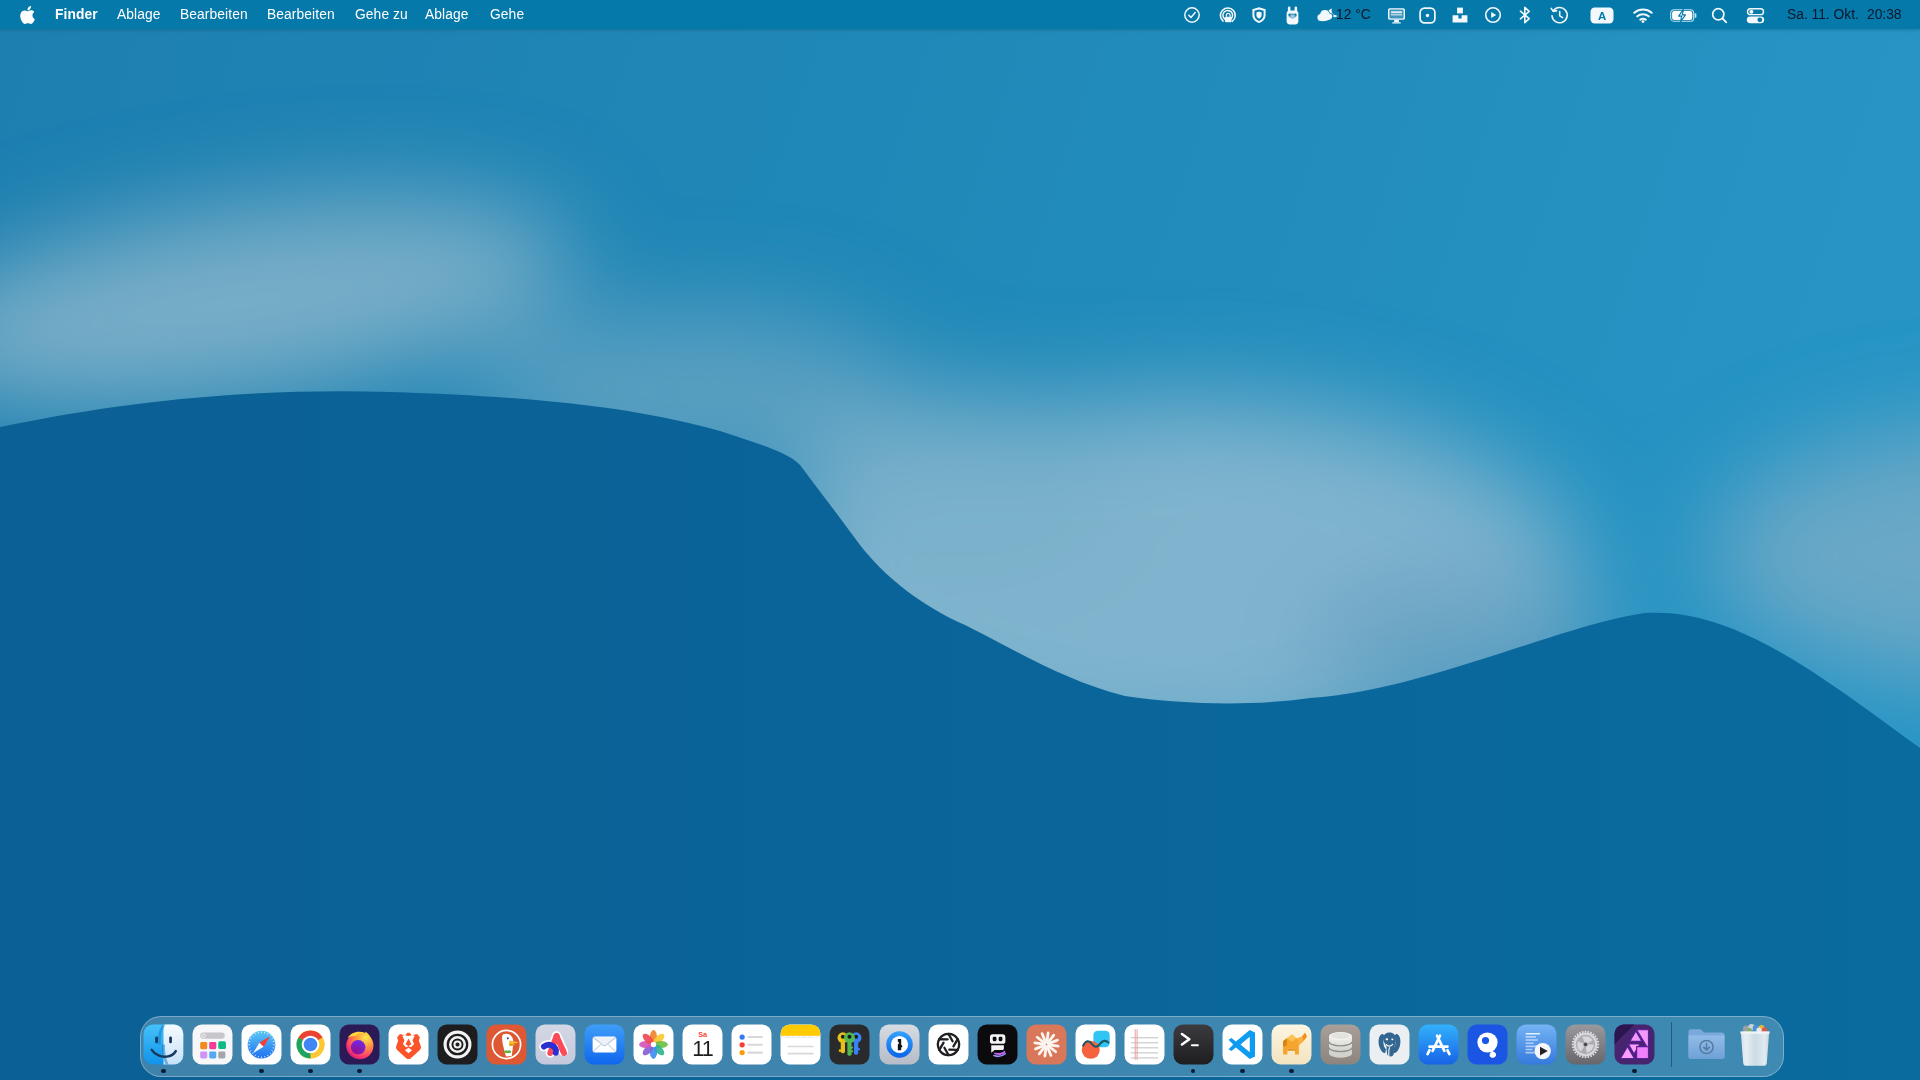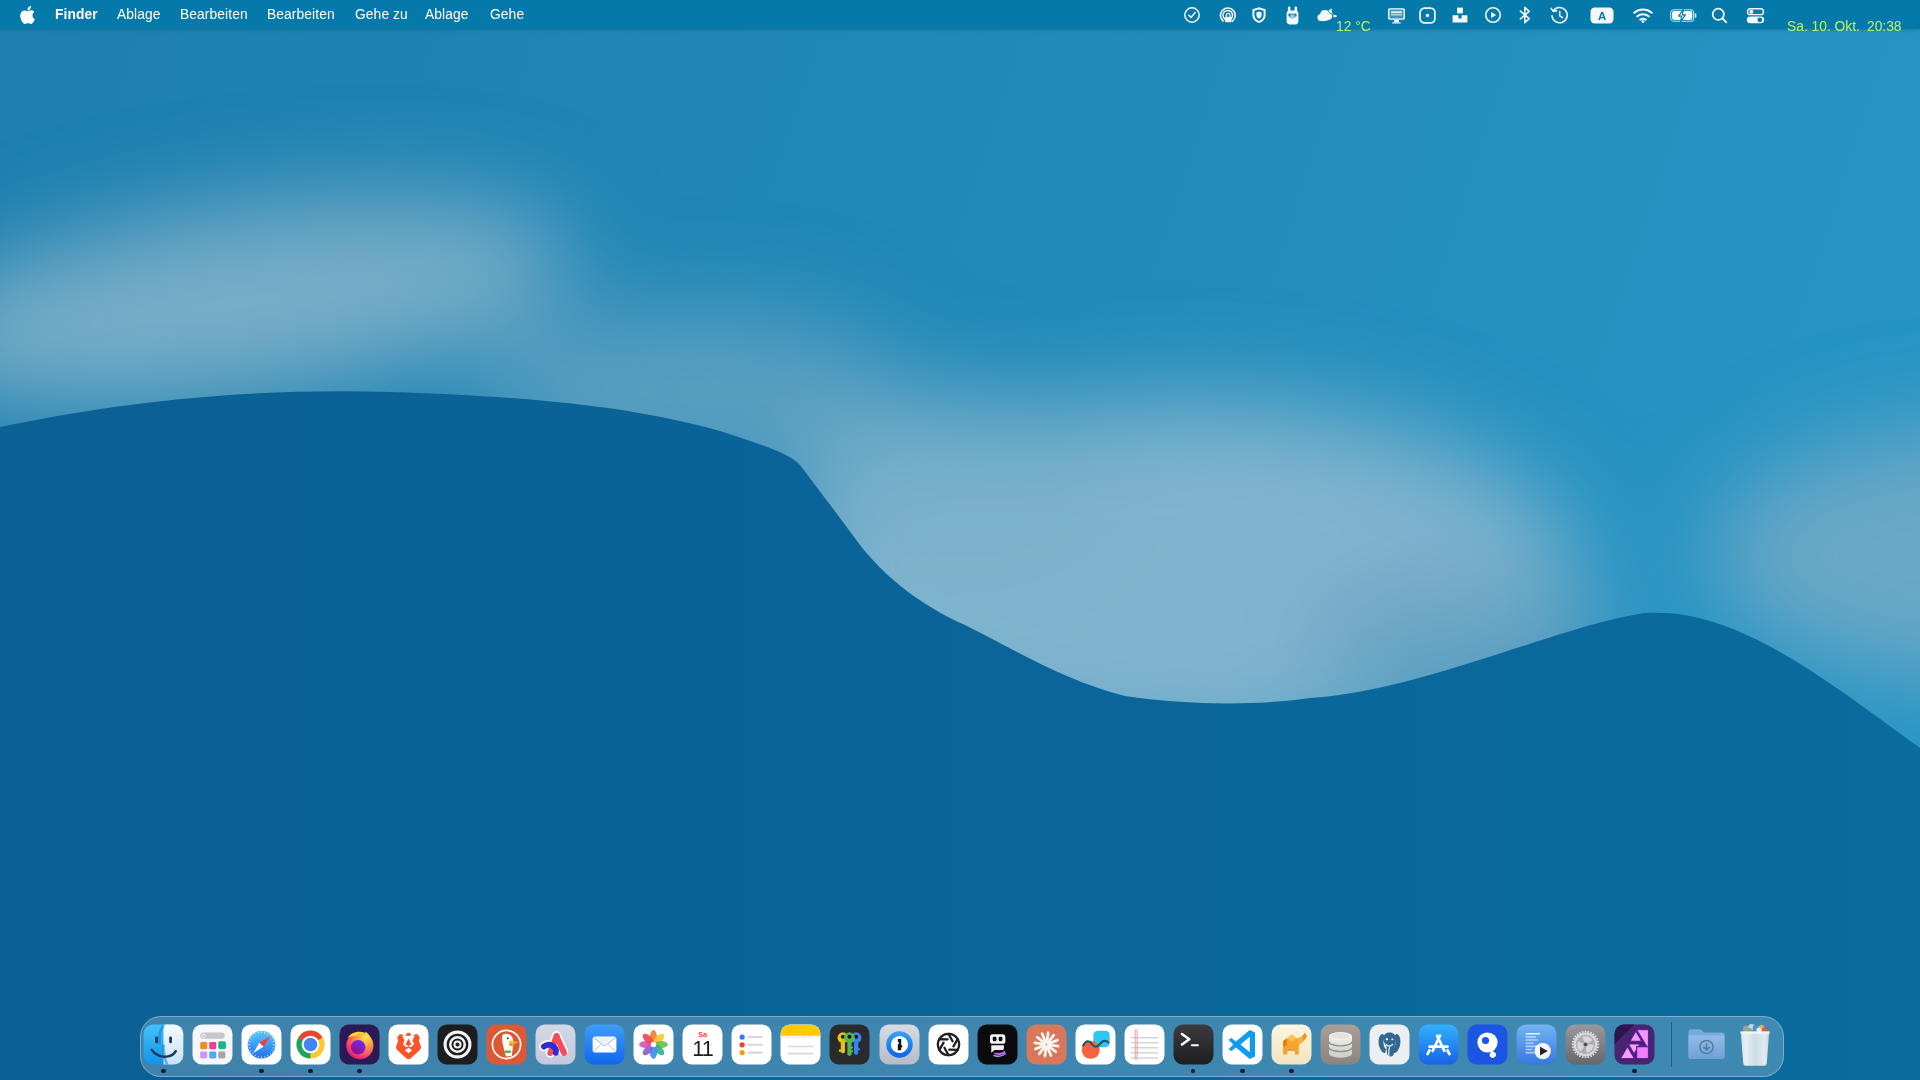--- a/index.html
+++ b/index.html
@@ -3,21 +3,21 @@
 <meta charset="utf-8">
 <style>
 * { margin:0; padding:0; box-sizing:border-box; }
 html,body { width:1920px; height:1080px; overflow:hidden; background:#1f86b5; font-family:"Liberation Sans", sans-serif; }
 #wall { position:absolute; left:0; top:0; }
 #menubar { position:absolute; left:0; top:0; width:1920px; height:29px; background:#0579a9; box-shadow:0 1px 3px rgba(0,30,50,0.22); }
 .mitem { position:absolute; top:0; line-height:29px; font-size:13.8px; color:#ffffff; letter-spacing:0.1px;text-align:center; }
 #applelogo { position:absolute; left:20px; top:6px; }
 .mi { position:absolute; }
 .mi svg { display:block; }
-.mtxt { position:absolute; top:12px; line-height:29px; font-size:13.8px; color:#bef264; }
+.mtxt { position:absolute; top:0; line-height:29px; font-size:13.8px; color:#0f172a; }
 #dockbg { position:absolute; left:140px; top:1016px; width:1644px; height:61px; border-radius:21px; background:rgba(255,255,255,0.215); border:1px solid rgba(255,255,255,0.32); }
 .di { position:absolute; }
 .di svg { display:block; width:100%; height:100%; }
 .dot { position:absolute; top:1068.5px; width:4.8px; height:4.8px; border-radius:50%; background:#0a1c33; }
 </style>
 </head>
 <body>
 
 <svg id="wall" width="1920" height="1080" viewBox="0 0 1920 1080">
   <defs>
@@ -172,21 +172,21 @@
       </svg>
     </div>
     <div class="mi" style="left:1746.3px;top:6.5px;width:19px;height:17px">
       <svg width="19" height="17" viewBox="0 0 19 17">
 <rect x="1.5" y="1.7" width="16" height="5.9" rx="2.95" fill="none" stroke="#f2f8fb" stroke-width="1.4"></rect>
 <circle cx="5.4" cy="4.65" r="2.0" fill="#f2f8fb"></circle>
 <rect x="0.8" y="9.4" width="17.4" height="6.8" rx="3.4" fill="#f2f8fb"></rect>
 <circle cx="13.8" cy="12.8" r="2.4" fill="#0579a9"></circle>
 </svg>
     </div>
-    <div class="mtxt" style="left:1787px">Sa. 10. Okt.</div>
+    <div class="mtxt" style="left:1787px">Sa. 11. Okt.</div>
     <div class="mtxt" style="left:1867px">20:38</div>
 </div>
 
 <div id="dockbg"></div>
 <div class="di" style="left:143.0px;top:1023.9px;width:41px;height:41px">
     <svg width="39" height="39" viewBox="0 0 39 39">
 <defs>
         <linearGradient id="fndL" x1="0" y1="0" x2="0" y2="1">
           <stop offset="0" stop-color="#45c2fb"></stop>
           <stop offset="1" stop-color="#1193e8"></stop>

